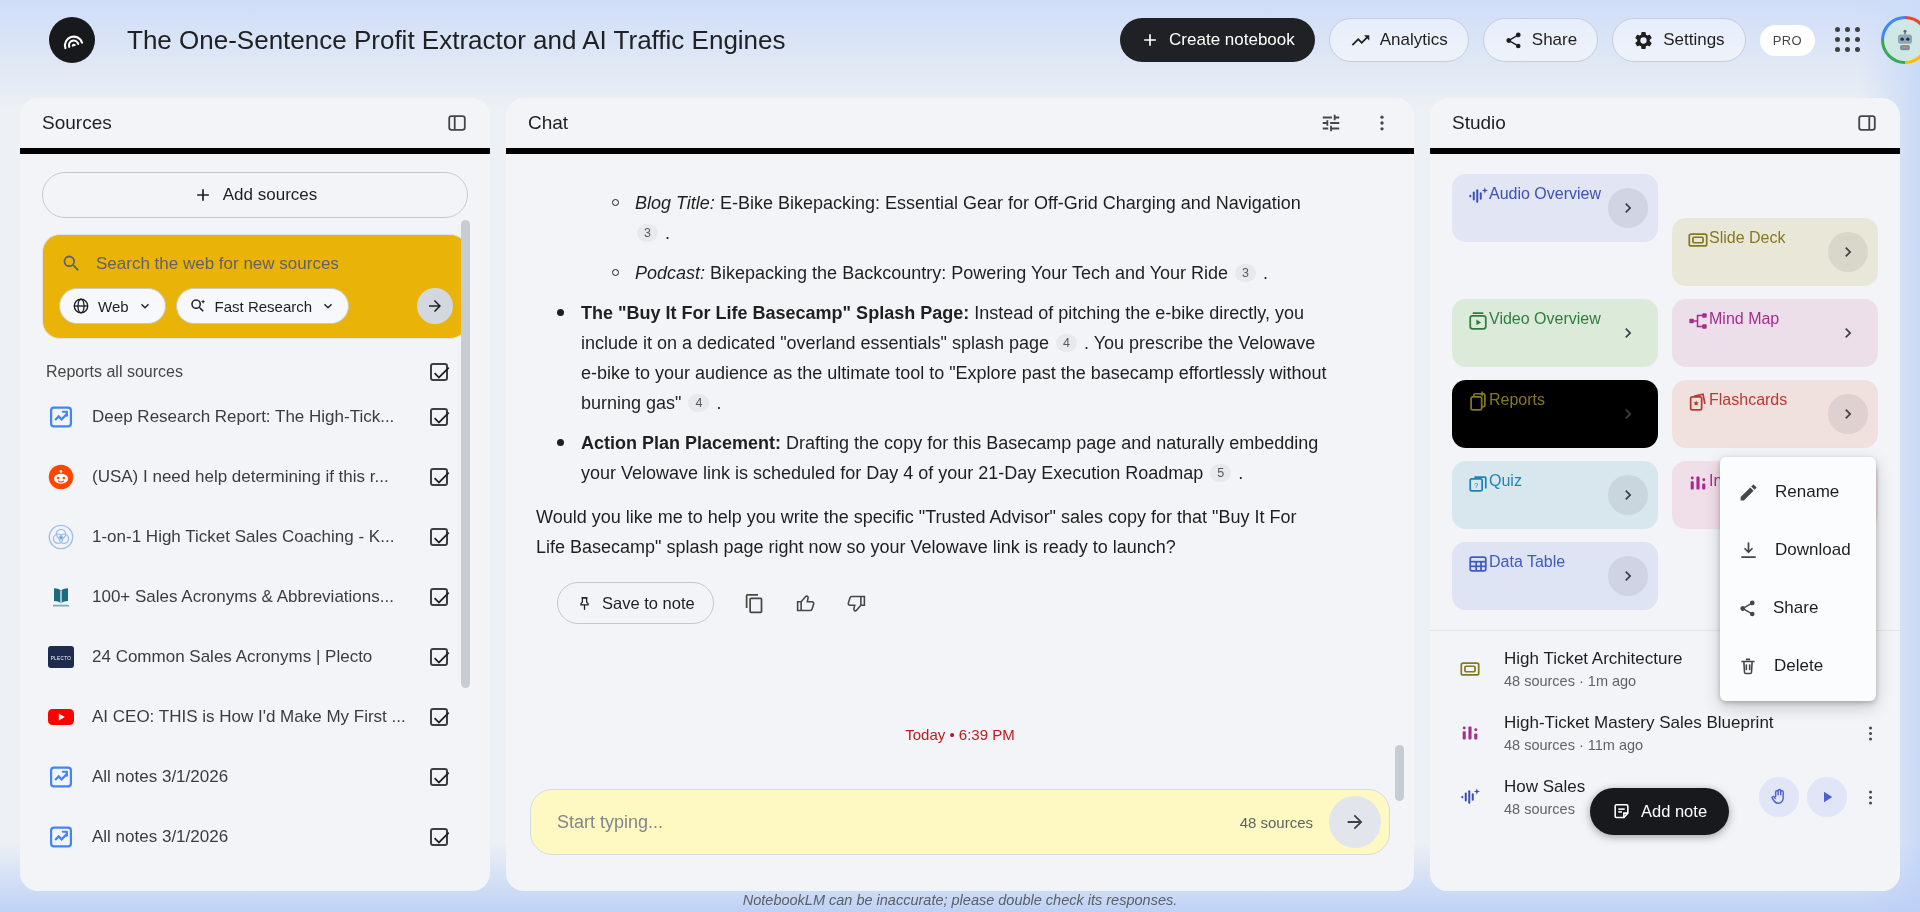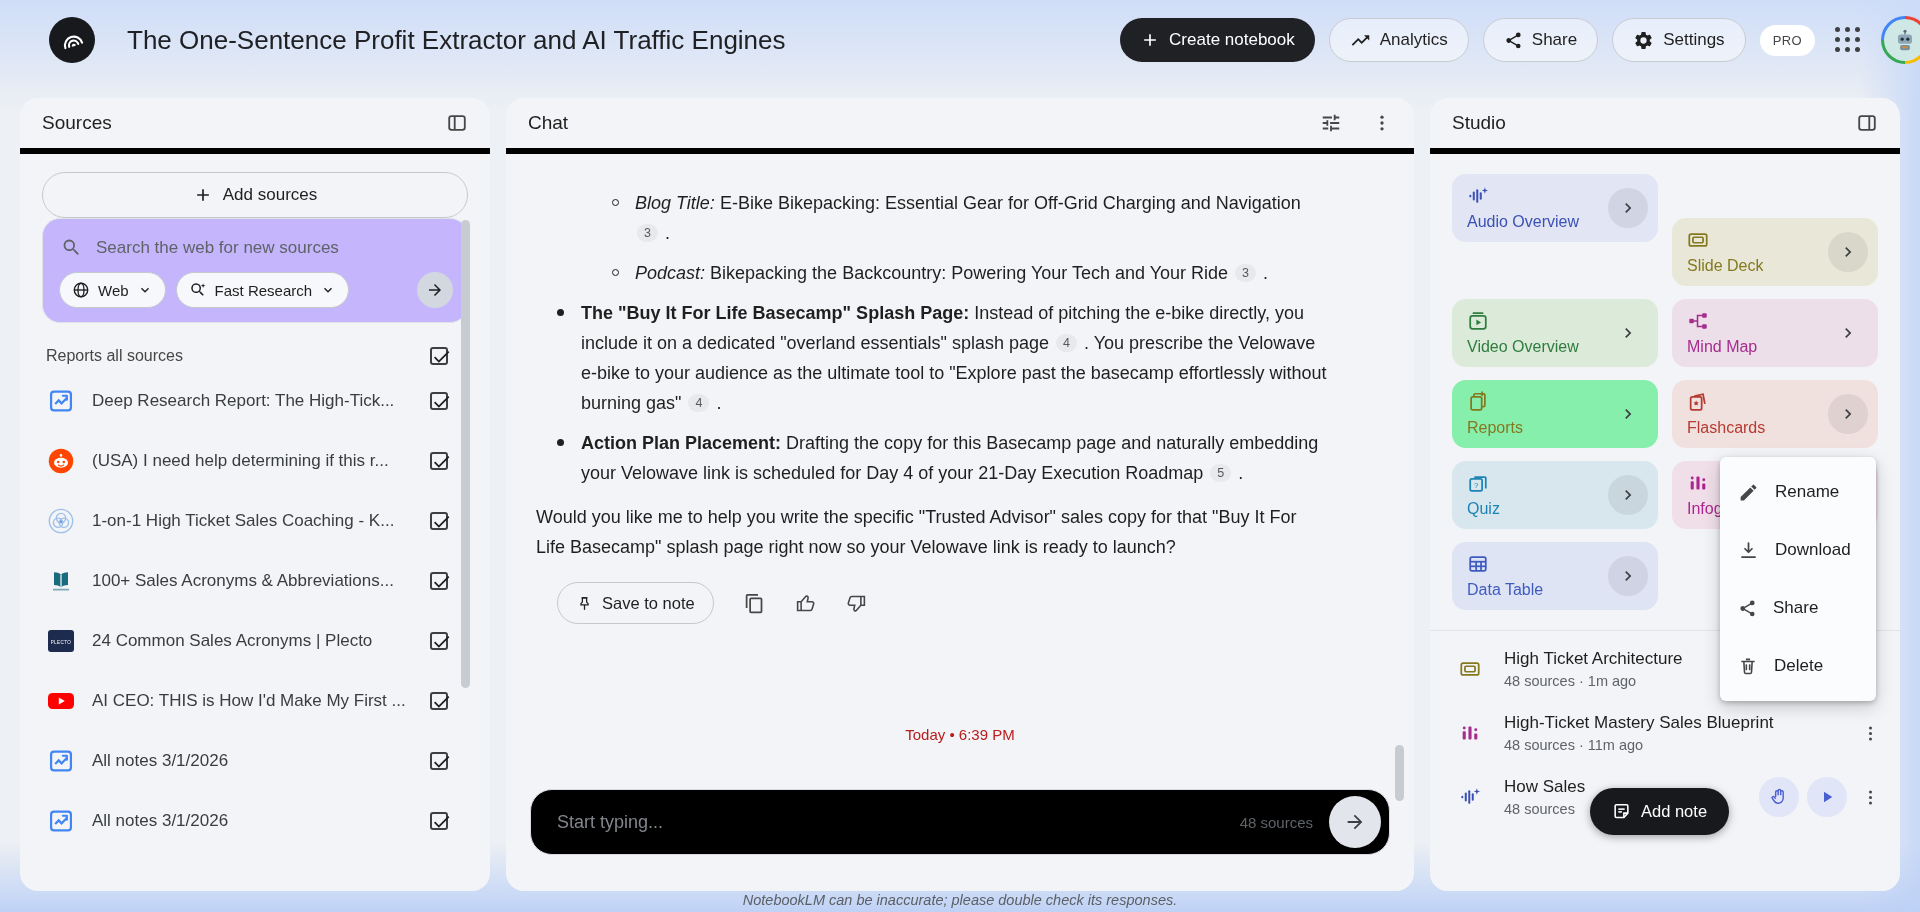--- a/index.html
+++ b/index.html
@@ -38,21 +38,21 @@
   .apps{ width:26px; height:26px; display:grid; grid-template-columns:repeat(3,1fr); gap:4px; margin:0 6px; }
   .apps i{ width:5px; height:5px; border-radius:50%; background:#3c4043; }
   .avatar{ width:48px; height:48px; border-radius:50%; padding:3px;
            background:conic-gradient(#ea4335 0 25%, #fbbc04 25% 50%, #34a853 50% 75%, #4285f4 75% 100%); }
   .avatar .in{ width:100%; height:100%; border-radius:50%; background:#cfe8e6; display:flex; align-items:center; justify-content:center; overflow:hidden; }
 
   
   #sources-panel{ left:20px; width:470px; }
   .src-body{ padding:18px 22px 0 22px; position:relative; height:737px; }
   .add-btn{ height:46px; border:1px solid #c5c9ce; border-radius:23px; display:flex; align-items:center; justify-content:center; gap:10px; font-size:17px; color:#1f1f1f; cursor:pointer; }
-  .searchbox{ background:#c4b5fd; border:1px solid #dfe2e8; border-radius:18px; padding:14px 14px 14px 16px; }
+  .searchbox{ margin-top:16px; background:#eab308; border:1px solid #dfe2e8; border-radius:18px; padding:14px 14px 14px 16px; }
   .search-row{ display:flex; align-items:center; gap:14px; color:#5f6368; font-size:17px; padding:4px 2px 14px 2px; }
   .chip-row{ display:flex; align-items:center; gap:10px; }
   .chip{ height:36px; border:1px solid #c5c9ce; background:#f6f8fb; border-radius:18px; display:flex; align-items:center; gap:8px; padding:0 12px; font-size:15px; color:#1f1f1f; cursor:pointer; }
   .go-circle{ margin-left:auto; width:36px; height:36px; border-radius:50%; background:#d3d8e0; display:flex; align-items:center; justify-content:center; color:#1f1f1f; cursor:pointer; }
   .selall{ display:flex; align-items:center; justify-content:space-between; margin-top:24px; padding:0 4px 0 4px; font-size:16px; color:#454746; }
   .src-row{ display:flex; align-items:center; height:60px; padding:0 4px; gap:16px; cursor:pointer; }
   .src-ic{ width:30px; height:30px; flex:0 0 30px; display:flex; align-items:center; justify-content:center; }
   .src-name{ flex:1; font-size:17px; color:#3a3d40; white-space:nowrap; overflow:hidden; }
   .cbx{ width:18px; height:18px; border:2px solid #3c4043; border-radius:3px; position:relative; flex:0 0 18px; margin-right:16px; cursor:pointer; }
   .cbx svg{ position:absolute; left:-1px; top:-3px; }
@@ -64,31 +64,31 @@
   .chat-body{ padding:34px 86px 0 30px; font-size:18px; line-height:30px; color:#1f1f1f; position:relative; }
   .blk{ margin-bottom:10px; display:flex; }
   .blk .marker{ flex:0 0 auto; }
   .m-sub{ width:7px; height:7px; border:1.6px solid #1f1f1f; border-radius:50%; margin:11px 16px 0 76px; }
   .m-dot{ width:7px; height:7px; background:#1f1f1f; border-radius:50%; margin:11px 17px 0 21px; }
   .blk.para{ margin-top:14px; }
   .cite{ display:inline-block; background:#e7e9ed; color:#55585c; border-radius:9px; font-size:12.5px; line-height:18px; padding:0 7px; vertical-align:2px; margin:0 2px; cursor:pointer; }
   .ans-actions{ display:flex; align-items:center; margin:20px 0 0 21px; gap:30px; color:#454746; }
   .save-note{ height:42px; border:1px solid #c5c9ce; border-radius:21px; display:flex; align-items:center; gap:9px; padding:0 18px; font-size:16.5px; color:#1f1f1f; cursor:pointer; }
   .day-sep{ text-align:center; font-size:15px; color:#b91c1c; position:absolute; left:0; width:908px; top:628px; }
-  .chat-input{ position:absolute; left:24px; right:24px; bottom:36px; height:66px; background:#000000; border:1.5px solid #d8dbe1; border-radius:22px; display:flex; align-items:center; padding:0 8px 0 26px; }
+  .chat-input{ position:absolute; left:24px; right:24px; bottom:36px; height:66px; background:#fef9c3; border:1.5px solid #d8dbe1; border-radius:22px; display:flex; align-items:center; padding:0 8px 0 26px; }
   .chat-input .ph{ font-size:18px; color:#82868c; flex:1; }
   .n-sources{ font-size:15px; color:#5f6368; margin-right:16px; }
   .send{ width:52px; height:52px; border-radius:50%; background:#e2e5eb; display:flex; align-items:center; justify-content:center; color:#3c4043; cursor:pointer; }
   .disclaimer{ position:absolute; left:0; top:892px; width:1920px; text-align:center; font-size:14.5px; color:#5c6065;font-style:italic; }
 
   
   #studio-panel{ left:1430px; width:470px; }
   .tiles{ padding:20px 22px 0 22px; display:grid; grid-template-columns:1fr 1fr; gap:13px 14px; }
   .tile{ height:68px; border-radius:14px; padding:11px 10px 11px 15px; display:flex; justify-content:space-between; cursor:pointer; position:relative; }
-  .tile .tl{ display:flex; flex-direction:column; justify-content:space-between; overflow:hidden; }
+  .tile .tl{ display:flex; justify-content:space-between; overflow:hidden; }
   .tile .lbl{ font-size:16px; font-weight:500; white-space:nowrap; }
   .chev-wrap{ align-self:center; width:40px; height:40px; border-radius:50%; display:flex; align-items:center; justify-content:center; color:#3c4043; flex:0 0 40px; }
   .chev-wrap.circ{ background:rgba(68,71,74,.10); }
   .stud-divider{ height:1px; background:#e2e4e8; margin:20px 0 6px 0; }
   .art-row{ display:flex; align-items:center; padding:12px 14px 12px 24px; gap:18px; position:relative; }
   .art-ic{ width:32px; flex:0 0 32px; display:flex; justify-content:center; }
   .art-tx{ flex:1; overflow:hidden; }
   .art-title{ font-size:17px; color:#1f1f1f; white-space:nowrap; overflow:hidden; }
   .art-meta{ font-size:14.5px; color:#5f6368; margin-top:4px; white-space:nowrap; }
   .art-actions{ display:flex; align-items:center; gap:8px; }
@@ -534,21 +534,21 @@
             </svg>
           </span>
           <span class="lbl">Mind Map</span>
         </div>
         <div class="chev-wrap ">
           <svg width="20" height="20" viewBox="0 0 24 24" fill="currentColor">
             <path d="M8.59 16.59 13.17 12 8.59 7.41 10 6l6 6-6 6z"></path>
           </svg>
         </div>
       </div>
-      <div class="tile" style="background: #86efac; color: rgb(132, 121, 31); text-align: center;">
+      <div class="tile" style="background: #000000; color: rgb(132, 121, 31); text-align: center;">
         <div class="tl">
           <span>
             <svg width="22" height="22" viewBox="0 0 24 24" fill="none" stroke="currentColor" stroke-width="1.9">
               <path d="M7.5 6.5v-2a1.5 1.5 0 0 1 1.5-1.5h9A1.5 1.5 0 0 1 19.5 4.5v11a1.5 1.5 0 0 1-1.5 1.5h-2"></path>
               <rect x="4.5" y="6.5" width="11.5" height="14" rx="1.8"></rect>
               <path d="M14.8 3h3.4M16.5 1.3v3.4" stroke-linecap="round"></path>
             </svg>
           </span>
           <span class="lbl">Reports</span>
         </div>

